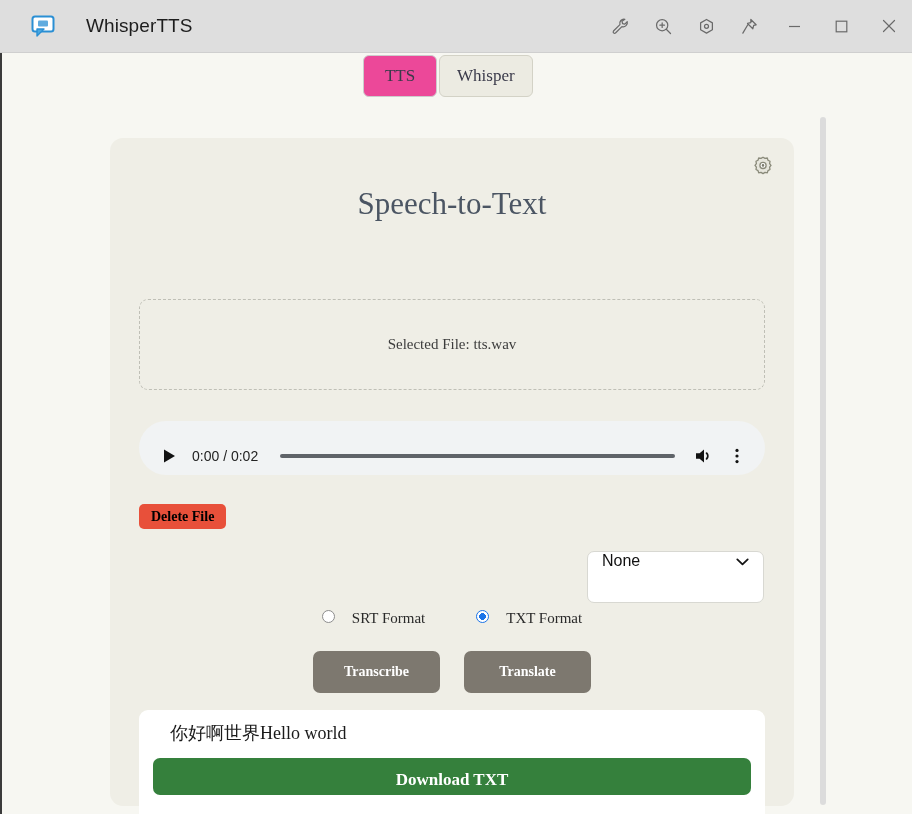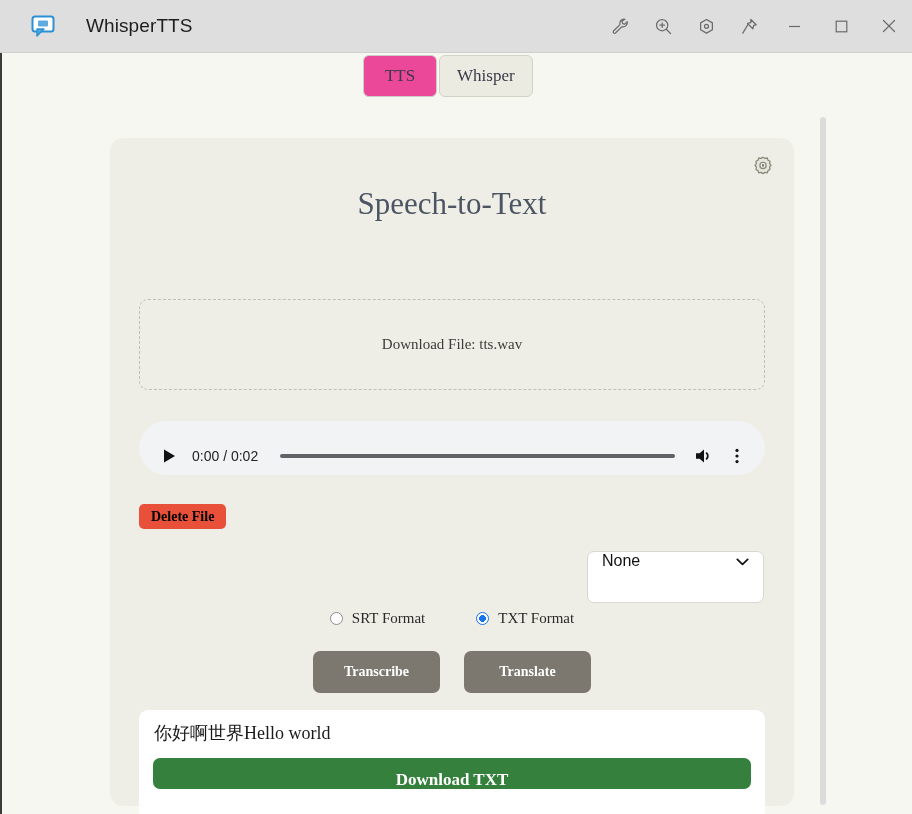--- a/index.html
+++ b/index.html
@@ -210,22 +210,22 @@
   .radios {
     position: absolute;
     left: 0; top: 472px;
     width: 100%;
     display: flex;
     justify-content: center;
     gap: 51px;
   }
   .radio-item {
     display: flex;
-    align-items: center;
-    gap: 9px;
+    align-items: flex-start;
+    gap: 17px;
     cursor: default;
   }
   .radio-dot {
     width: 13px; height: 13px;
     border-radius: 50%;
     border: 1.5px solid #8d8d8d;
     background: #ffffff;
     flex: 0 0 auto;
   }
   .radio-dot.checked {
@@ -267,27 +267,27 @@
     width: 626px; height: 121px;
     background: #ffffff;
     border-radius: 9px;
     padding: 12px 14px;
   }
   .result-text {
     font-family: "Liberation Serif", serif;
     font-size: 18px;
     color: #1a1a1a;
     line-height: 1.3;
-    margin: 0 0 13px 0;
+    margin: 0 0 13px 16px;
     padding-left: 1px;
   }
   .download-btn {
     display: block;
     width: 100%;
-    height: 31px;
+    height: 37px;
     background: #35803c;
     color: #ffffff;
     border: none;
     border-radius: 7px;
     font-family: "Liberation Serif", serif;
     font-size: 17px;
     font-weight: bold;
     cursor: default;
     text-align: center;
     line-height: 42px;
@@ -382,21 +382,21 @@
       <svg width="20" height="20" viewBox="0 0 20 20" fill="none" stroke="#8a8a7a" stroke-width="1.3" stroke-linejoin="round">
         <path d="M10 2.2 12 3.4 14.3 3 15 5.2 17 6.3 16.6 8.6 18 10.4 16.6 12.2 17 14.5 15 15.6 14.3 17.8 12 17.4 10 18.6 8 17.4 5.7 17.8 5 15.6 3 14.5 3.4 12.2 2 10.4 3.4 8.6 3 6.3 5 5.2 5.7 3 8 3.4z" fill="#e7e6dd"></path>
         <circle cx="10" cy="10.4" r="3.1" fill="#ffffff"></circle>
         <circle cx="10" cy="10.4" r="1.3" fill="#7c7c6e" stroke="none"></circle>
       </svg>
     </div>
 
     <h1 class="panel-title">Speech-to-Text</h1>
 
     <div class="dropzone">
-      <span>Download File: tts.wav</span>
+      <span>Selected File: tts.wav</span>
     </div>
 
     <div class="audio">
       <span class="au-play">
         <svg width="20" height="20" viewBox="0 0 20 20">
             <path d="M5 3.4 L16 10 L5 16.6 Z" fill="#121212"></path>
           </svg>
       </span>
       <span class="au-time">0:00 / 0:02</span>
       <span class="au-bar"></span>

